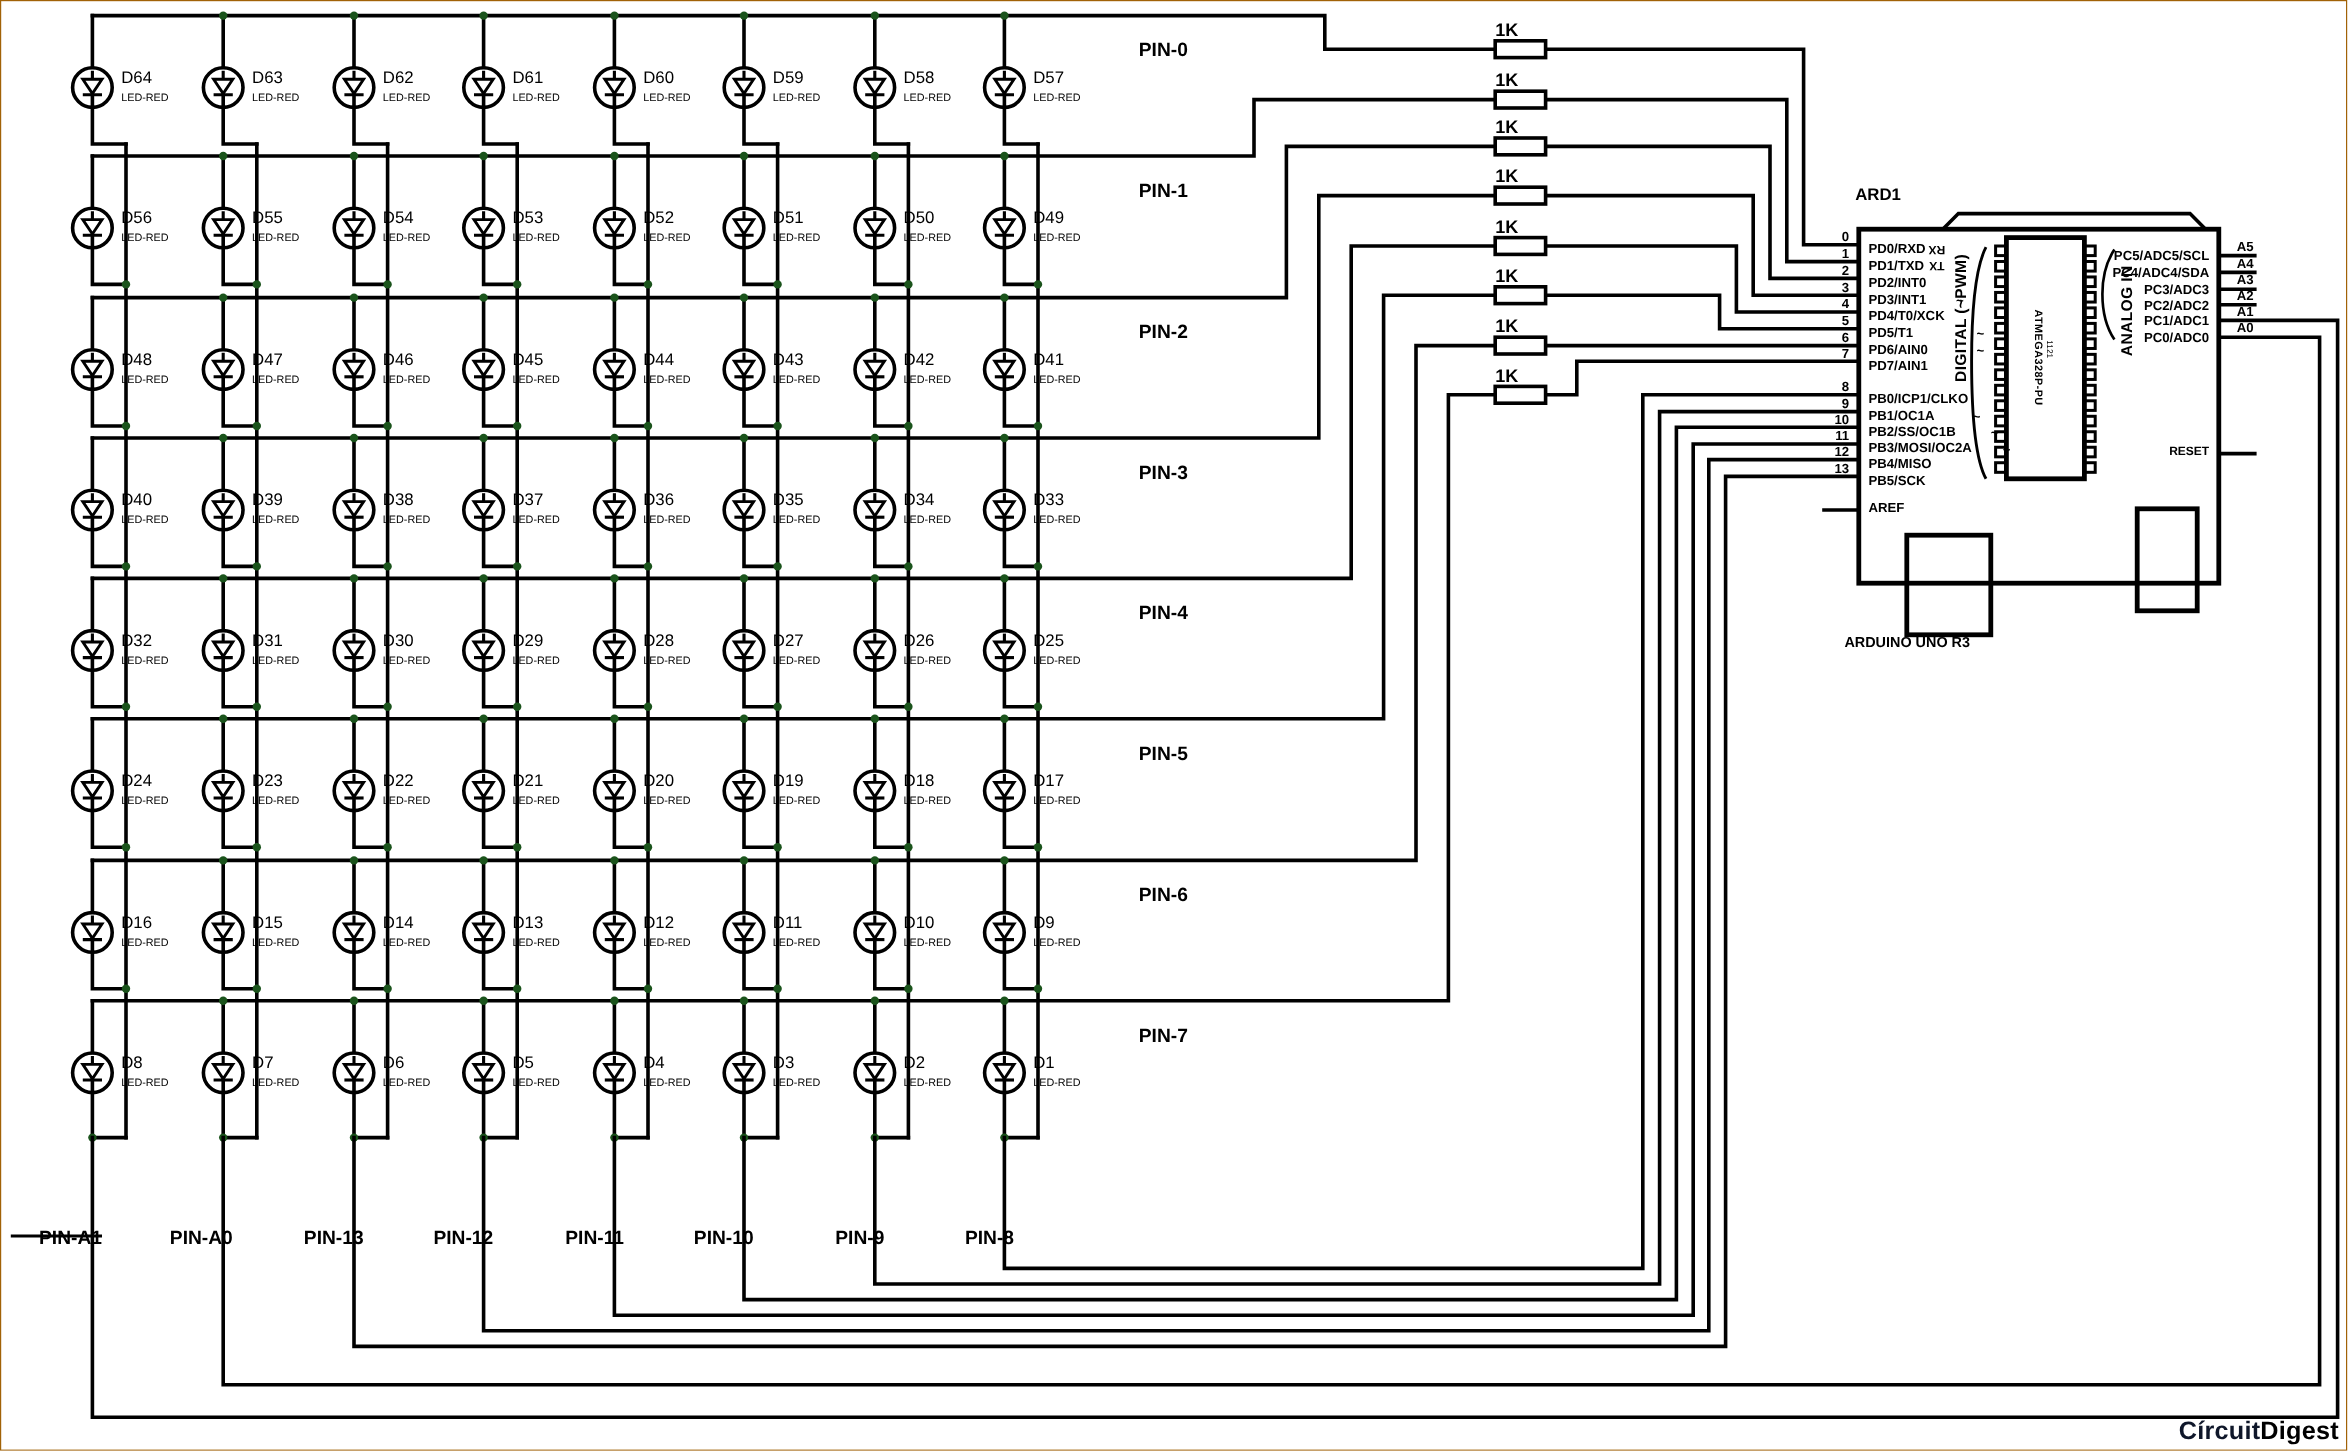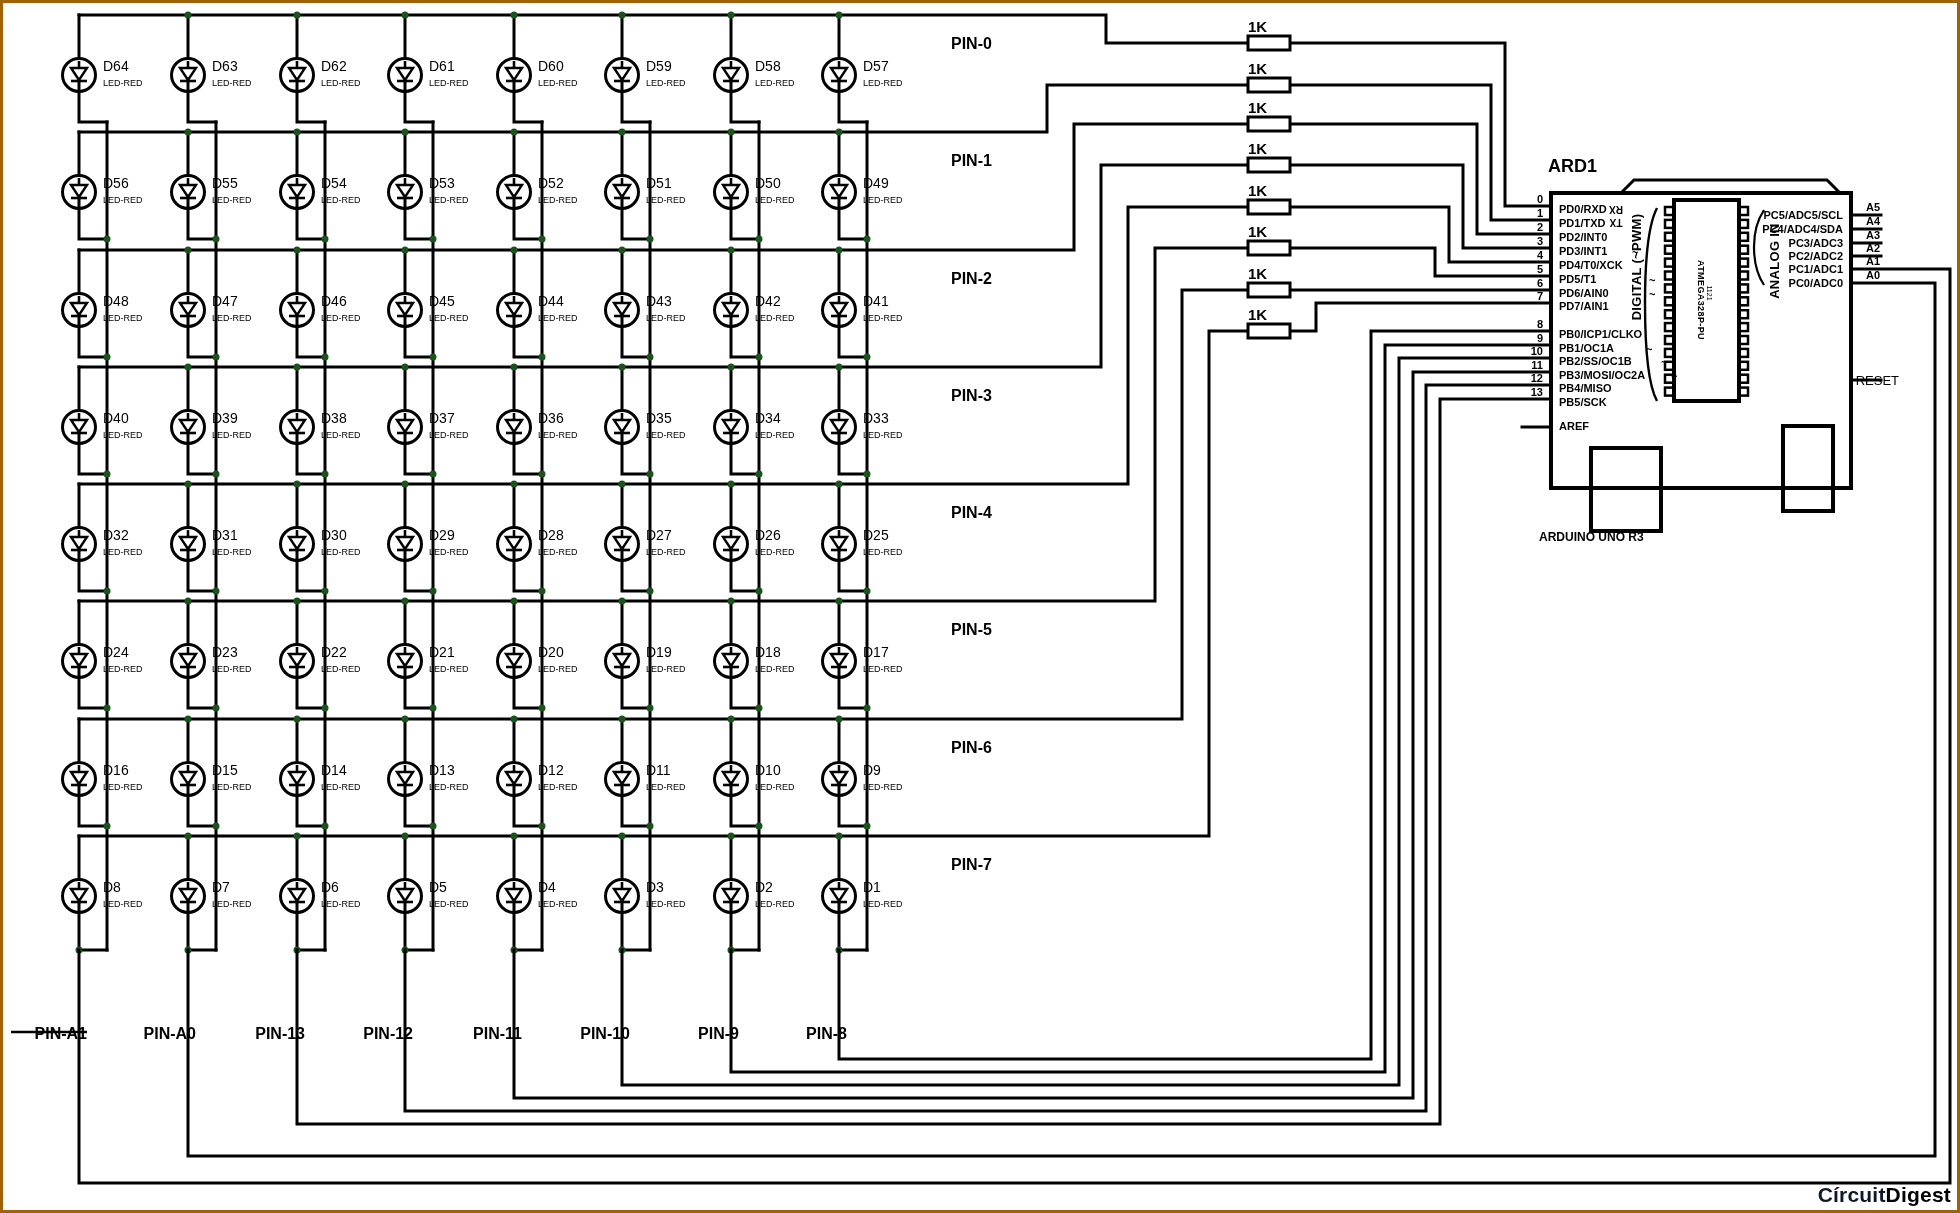--- a/index.html
+++ b/index.html
@@ -1,18 +1,18 @@
 <!DOCTYPE html>
 <html><head>
 <meta charset="utf-8">
 <style>
   html,body{margin:0;padding:0;background:#fff;}
   #canvas{
     position:relative;width:1954px;height:1207px;background:#ffffff;
-    border:3px solid #a16207;overflow:hidden;
+    border:1px solid #a16207;overflow:hidden;
     font-family:"Liberation Sans",sans-serif;
   }
   #schematic{position:absolute;left:0;top:0;}
   .t{position:absolute;color:#000;white-space:nowrap;line-height:1;font-family:"Liberation Sans",sans-serif;}
   .rot-ccw{transform:translate(-50%,-50%) rotate(-90deg);}
   .rot-cw{transform:translate(-50%,-50%) rotate(90deg);}
   .rot-180{transform:translate(-50%,-50%) rotate(180deg);}
   .right-align{transform:translateX(-100%);}
   #logo{position:absolute;right:6px;top:1180px;font-size:21px;font-weight:600;letter-spacing:.2px;}
   #logo .gray{color:#0f172a;}
@@ -796,32 +796,32 @@
       <text x="1840" y="244" font-size="11" font-weight="600" text-anchor="end" font-family="&quot;Liberation Sans&quot;,sans-serif" fill="#000">PC3/ADC3</text>
       <text x="1877" y="236" font-size="11" font-weight="700" text-anchor="end" font-family="&quot;Liberation Sans&quot;,sans-serif" fill="#000">A3</text>
       <text x="1840" y="257" font-size="11" font-weight="600" text-anchor="end" font-family="&quot;Liberation Sans&quot;,sans-serif" fill="#000">PC2/ADC2</text>
       <text x="1877" y="249" font-size="11" font-weight="700" text-anchor="end" font-family="&quot;Liberation Sans&quot;,sans-serif" fill="#000">A2</text>
       <text x="1840" y="270" font-size="11" font-weight="600" text-anchor="end" font-family="&quot;Liberation Sans&quot;,sans-serif" fill="#000">PC1/ADC1</text>
       <text x="1877" y="262" font-size="11" font-weight="700" text-anchor="end" font-family="&quot;Liberation Sans&quot;,sans-serif" fill="#000">A1</text>
       <text x="1840" y="284" font-size="11" font-weight="600" text-anchor="end" font-family="&quot;Liberation Sans&quot;,sans-serif" fill="#000">PC0/ADC0</text>
       <text x="1877" y="276" font-size="11" font-weight="700" text-anchor="end" font-family="&quot;Liberation Sans&quot;,sans-serif" fill="#000">A0</text>
     </svg>
 
-  <div class="t" style="left:1545px;top:154px;font-size:18px;font-weight:600;">ARD1</div>
+  <div class="t" style="left:1545px;top:154px;font-size:14px;font-weight:600;">ARD1</div>
 
   <div class="t rot-ccw" style="left:1633px;top:264px;font-size:13px;font-weight:700;letter-spacing:.3px;">DIGITAL (~PWM)</div>
 
   <div class="t rot-ccw" style="left:1771px;top:258px;font-size:13px;font-weight:700;letter-spacing:.3px;">ANALOG IN</div>
 
   <div class="t rot-180" style="left:1613px;top:206px;font-size:10px;font-weight:700;">RX</div>
   <div class="t rot-180" style="left:1613px;top:219px;font-size:10px;font-weight:700;">TX</div>
 
   <div class="t rot-cw" style="left:1697px;top:297px;font-size:9px;font-weight:700;letter-spacing:.4px;">ATMEGA328P-PU</div>
   <div class="t rot-cw" style="left:1706px;top:290px;font-size:7px;font-weight:400;">1121</div>
 
-  <div class="t right-align" style="left:1896px;top:371px;font-size:13px;font-weight:400;">RESET</div>
+  <div class="t right-align" style="left:1840px;top:371px;font-size:10px;font-weight:700;">RESET</div>
   <div class="t" style="left:1556px;top:418px;font-size:11px;font-weight:600;">AREF</div>
   <div class="t" style="left:1536px;top:528px;font-size:12px;font-weight:600;">ARDUINO UNO R3</div>
 
   <div id="logo">
     <span class="gray">Círcuit</span><span class="green">Digest</span>
   </div>
 </div>
 
 </body></html>

